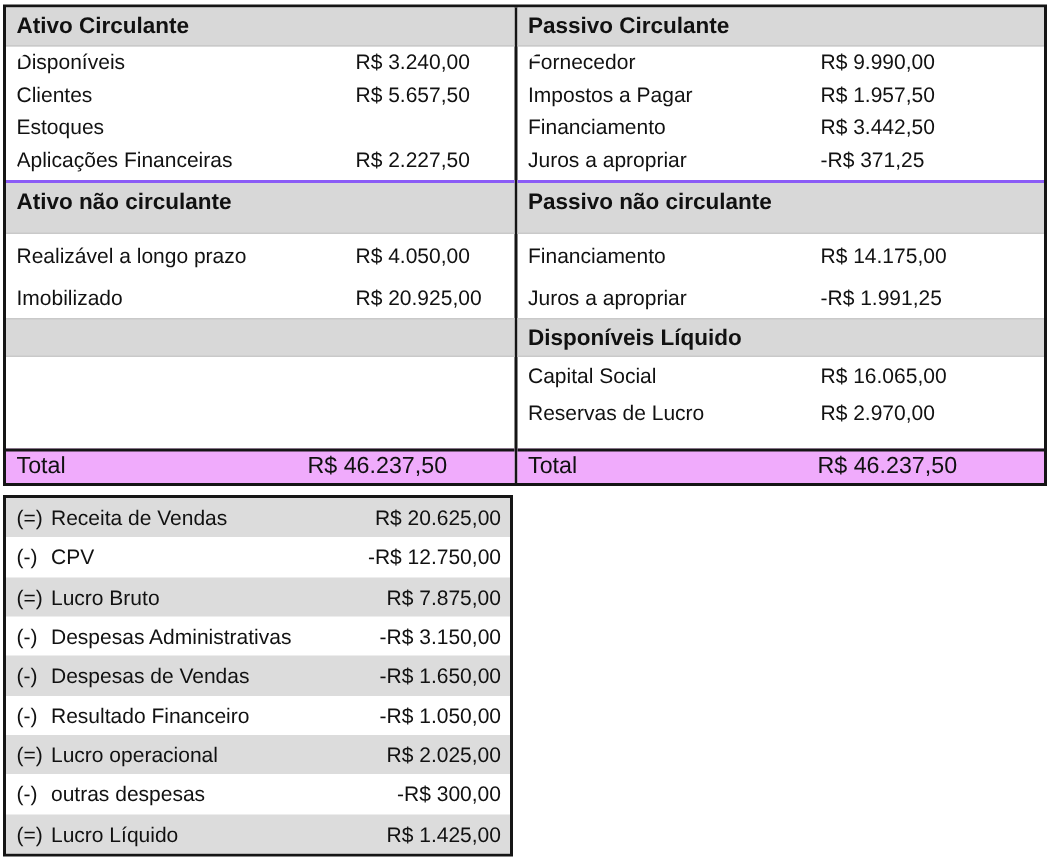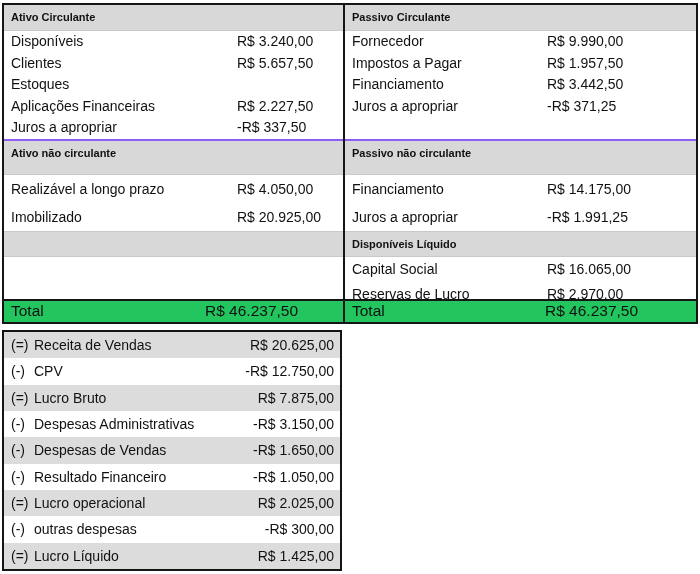--- a/index.html
+++ b/index.html
@@ -14,47 +14,47 @@
   .bs{
     position:absolute;left:2px;top:3px;width:696px;height:321px;
     border:2px solid #151515;display:flex;background:#fff;
   }
   .bs-col{position:relative;height:100%;}
   .bs-col.left{width:341px;border-right:2px solid #151515;}
   .bs-col.right{flex:1;}
 
   .sec-header{
     height:26px;line-height:25px;padding-left:7px;
-    background:#d8d8d8;font-weight:bold;font-size:11px;
+    background:#d8d8d8;font-weight:bold;font-size:15px;
     border-bottom:1px solid #c9c9c9;
   }
   .sec-header.dark-top{height:36px;line-height:25px;border-top:2px solid #8b5cf6;}
 
-  .items-a{height:108px;overflow:hidden;}
+  .items-a{height:89px;overflow:hidden;border-radius:29px;}
   .items-a .item{height:21.6px;line-height:21.6px;}
   .items-b{height:56px;overflow:hidden;}
   .items-b .item{height:28px;line-height:28px;}
   .items-c{height:50px;overflow:hidden;}
   .items-c .item{height:25px;line-height:25px;}
 
   .item{position:relative;font-size:14px;}
   .item .lbl{padding-left:7px;}
   .item .val{position:absolute;top:0;}
   .left .item .val{left:233px;}
   .right .item .val{left:202px;}
 
   .band-empty{
     height:26px;background:#d8d8d8;
     border-top:1px solid #c9c9c9;border-bottom:1px solid #c9c9c9;
   }
   .right .sec-header.band{border-top:1px solid #c9c9c9;}
 
   .total-row{
     position:absolute;left:0;right:0;bottom:0;height:23px;
-    border-top:2px solid #151515;background:#22c55e;
+    border-top:2px solid #151515;background:#f0abfc;
     line-height:20px;font-size:15.5px;
   }
   .total-row .lbl{padding-left:7px;}
   .total-row .val{position:absolute;top:0;}
   .left .total-row .val{left:201px;}
   .right .total-row .val{left:200px;}
 
   
   .is{
     position:absolute;left:2px;top:330px;width:340px;height:241px;

